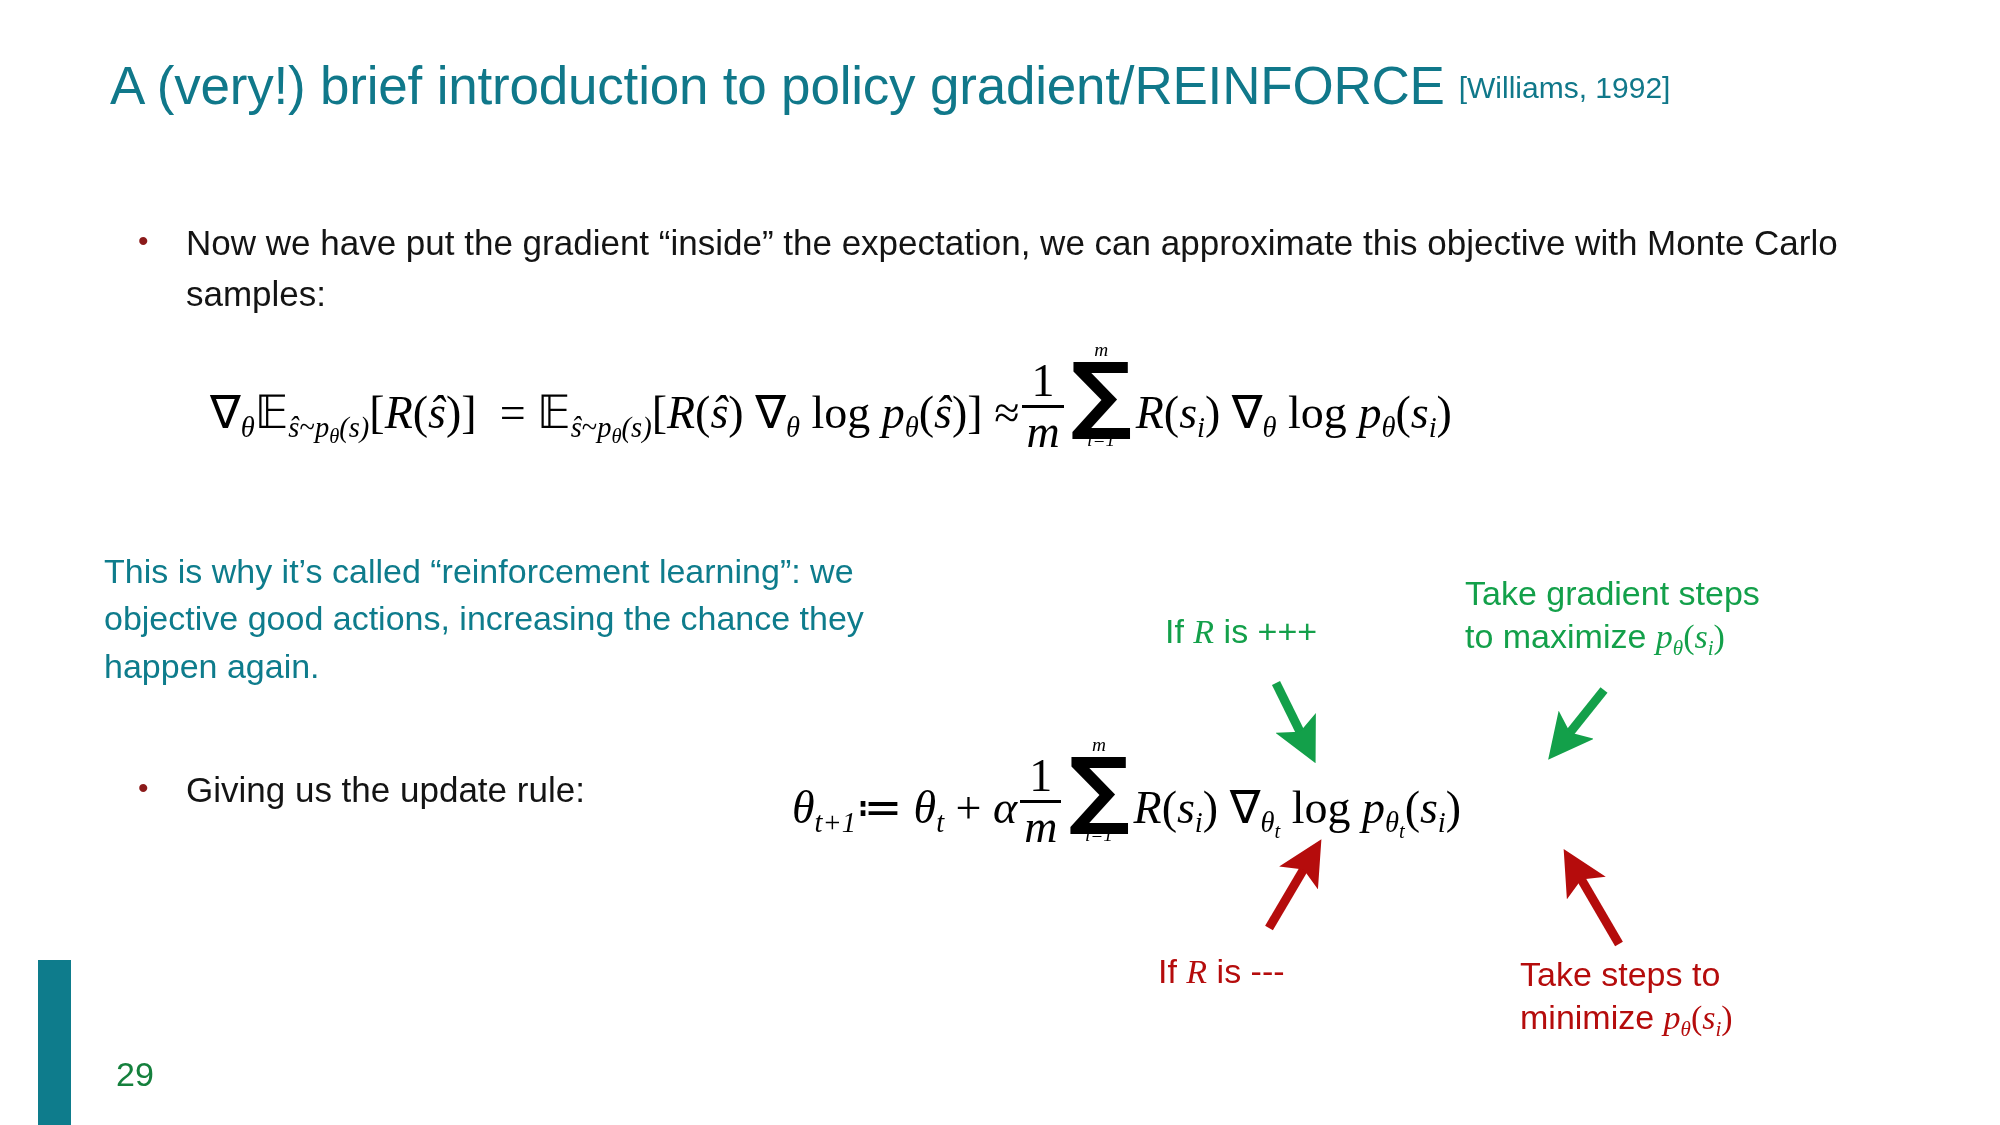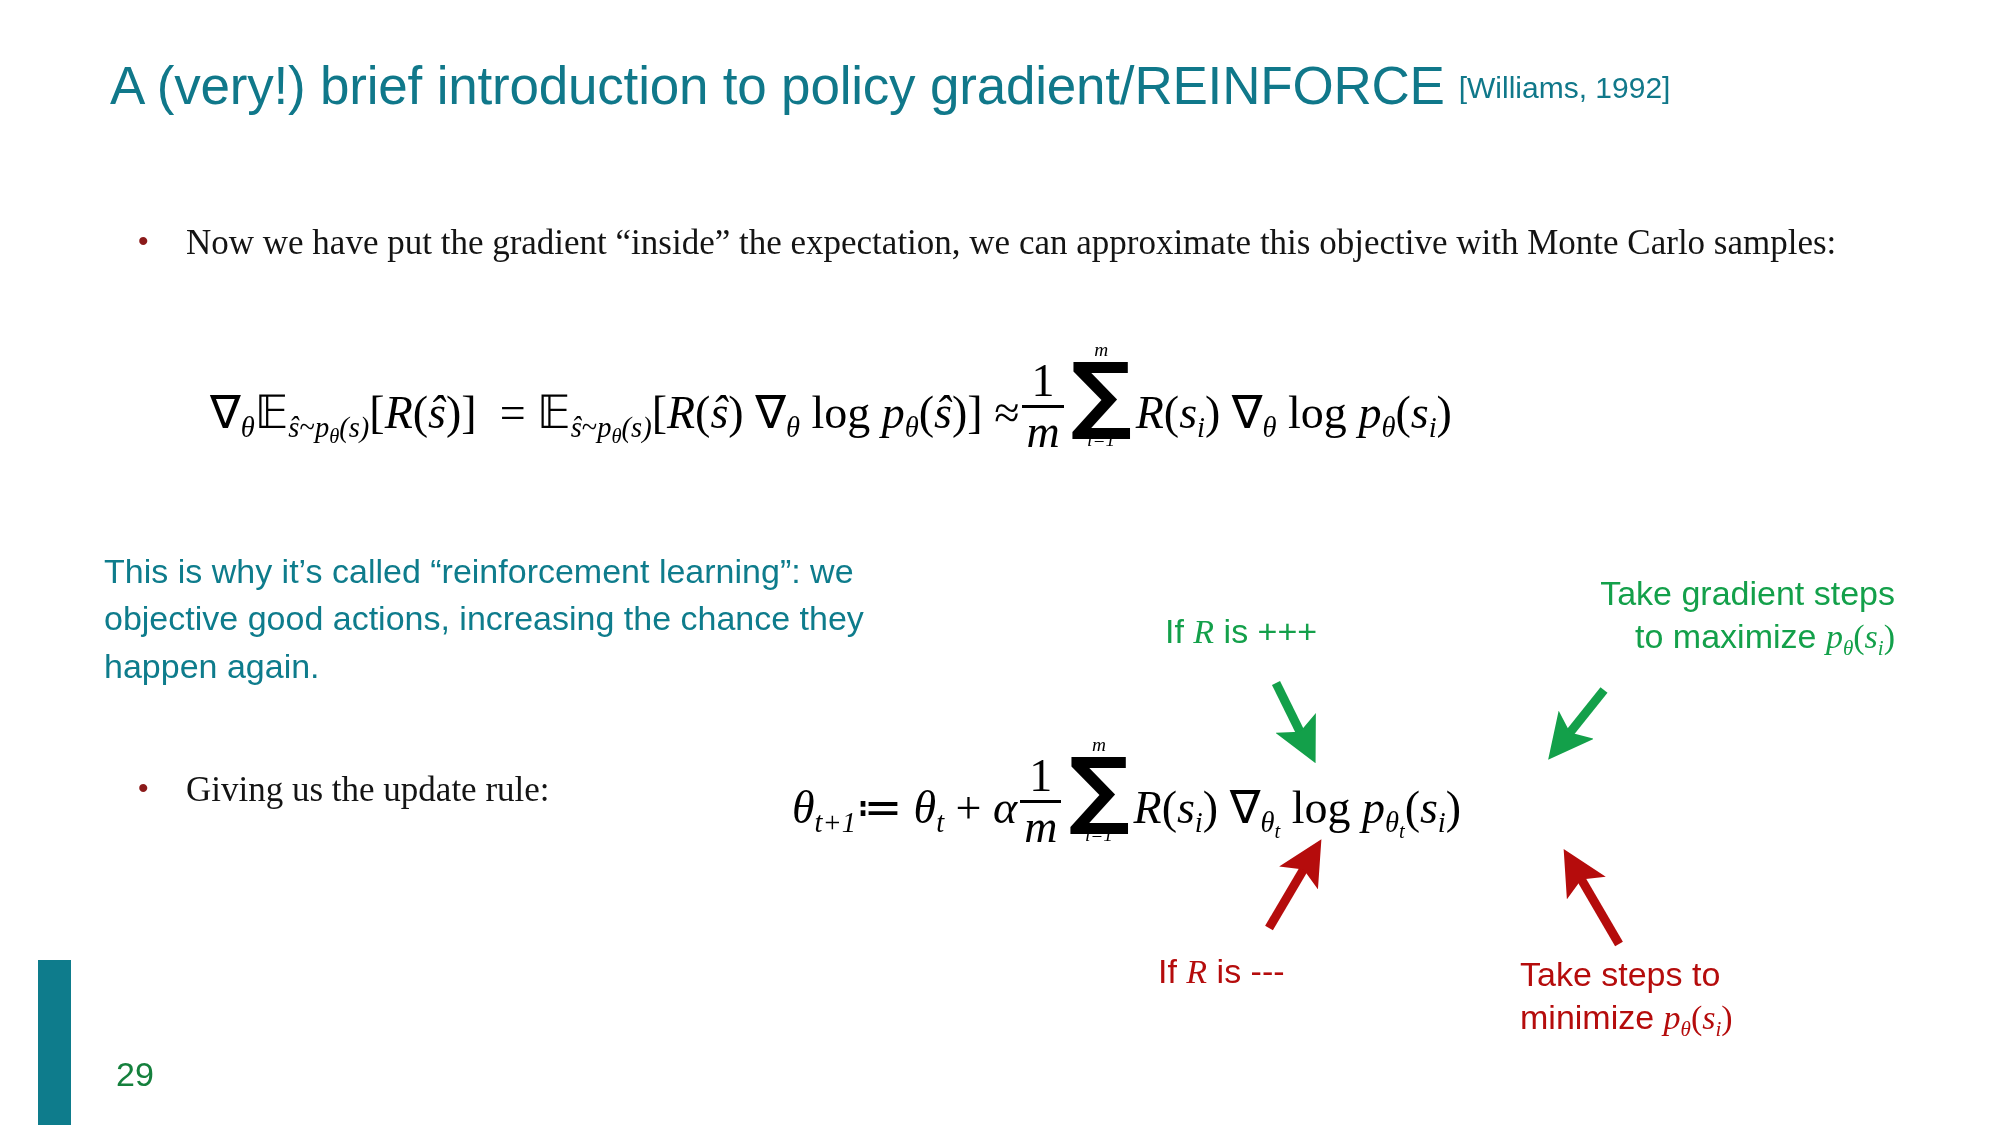--- a/index.html
+++ b/index.html
@@ -71,21 +71,21 @@
     color: #141414;
     line-height: 1.45;
   }
   .bullet-dot {
     color: #8B1A1A;
     font-size: 30px;
     line-height: 1.55;
     width: 48px;
     flex: 0 0 48px;
   }
-  .bullet-text { flex: 1; font-family: Liberation Serif, serif; }
+  .bullet-text { flex: 1; }
 
   
   .math {
     font-family: "Liberation Serif", serif;
     color: #000000;
     white-space: nowrap;
   }
   .mi { font-style: italic; }
   .mup { font-style: normal; }
   .bb { font-style: normal; }   
@@ -189,21 +189,21 @@
   
   .ann {
     position: absolute;
     white-space: nowrap;
     font-family: "Liberation Sans", sans-serif;
   }
   .ann-green { color: #13A04A; }
   .ann-red   { color: #B50C0C; }
 
   .ann-if-plus  { left: 1127px; top: 612px; font-size: 34px; }
-  .ann-take-grad{ left: 1427px; top: 572px; font-size: 34px; line-height: 1.27; white-space: normal; width: 430px; text-align: right;}
+  .ann-take-grad{ left: 1427px; top: 572px; font-size: 34px; line-height: 1.27; white-space: normal; width: 430px;}
   .ann-if-minus { left: 1120px; top: 952px; font-size: 34px; }
   .ann-take-min { left: 1482px; top: 953px; font-size: 34px; line-height: 1.27; white-space: normal; width: 400px;}
 
   .ann .math { font-size: 1.0em; color: inherit; }
 
   
   .arrows {
     position: absolute;
     left: 0; top: 0;
     width: 2000px;

